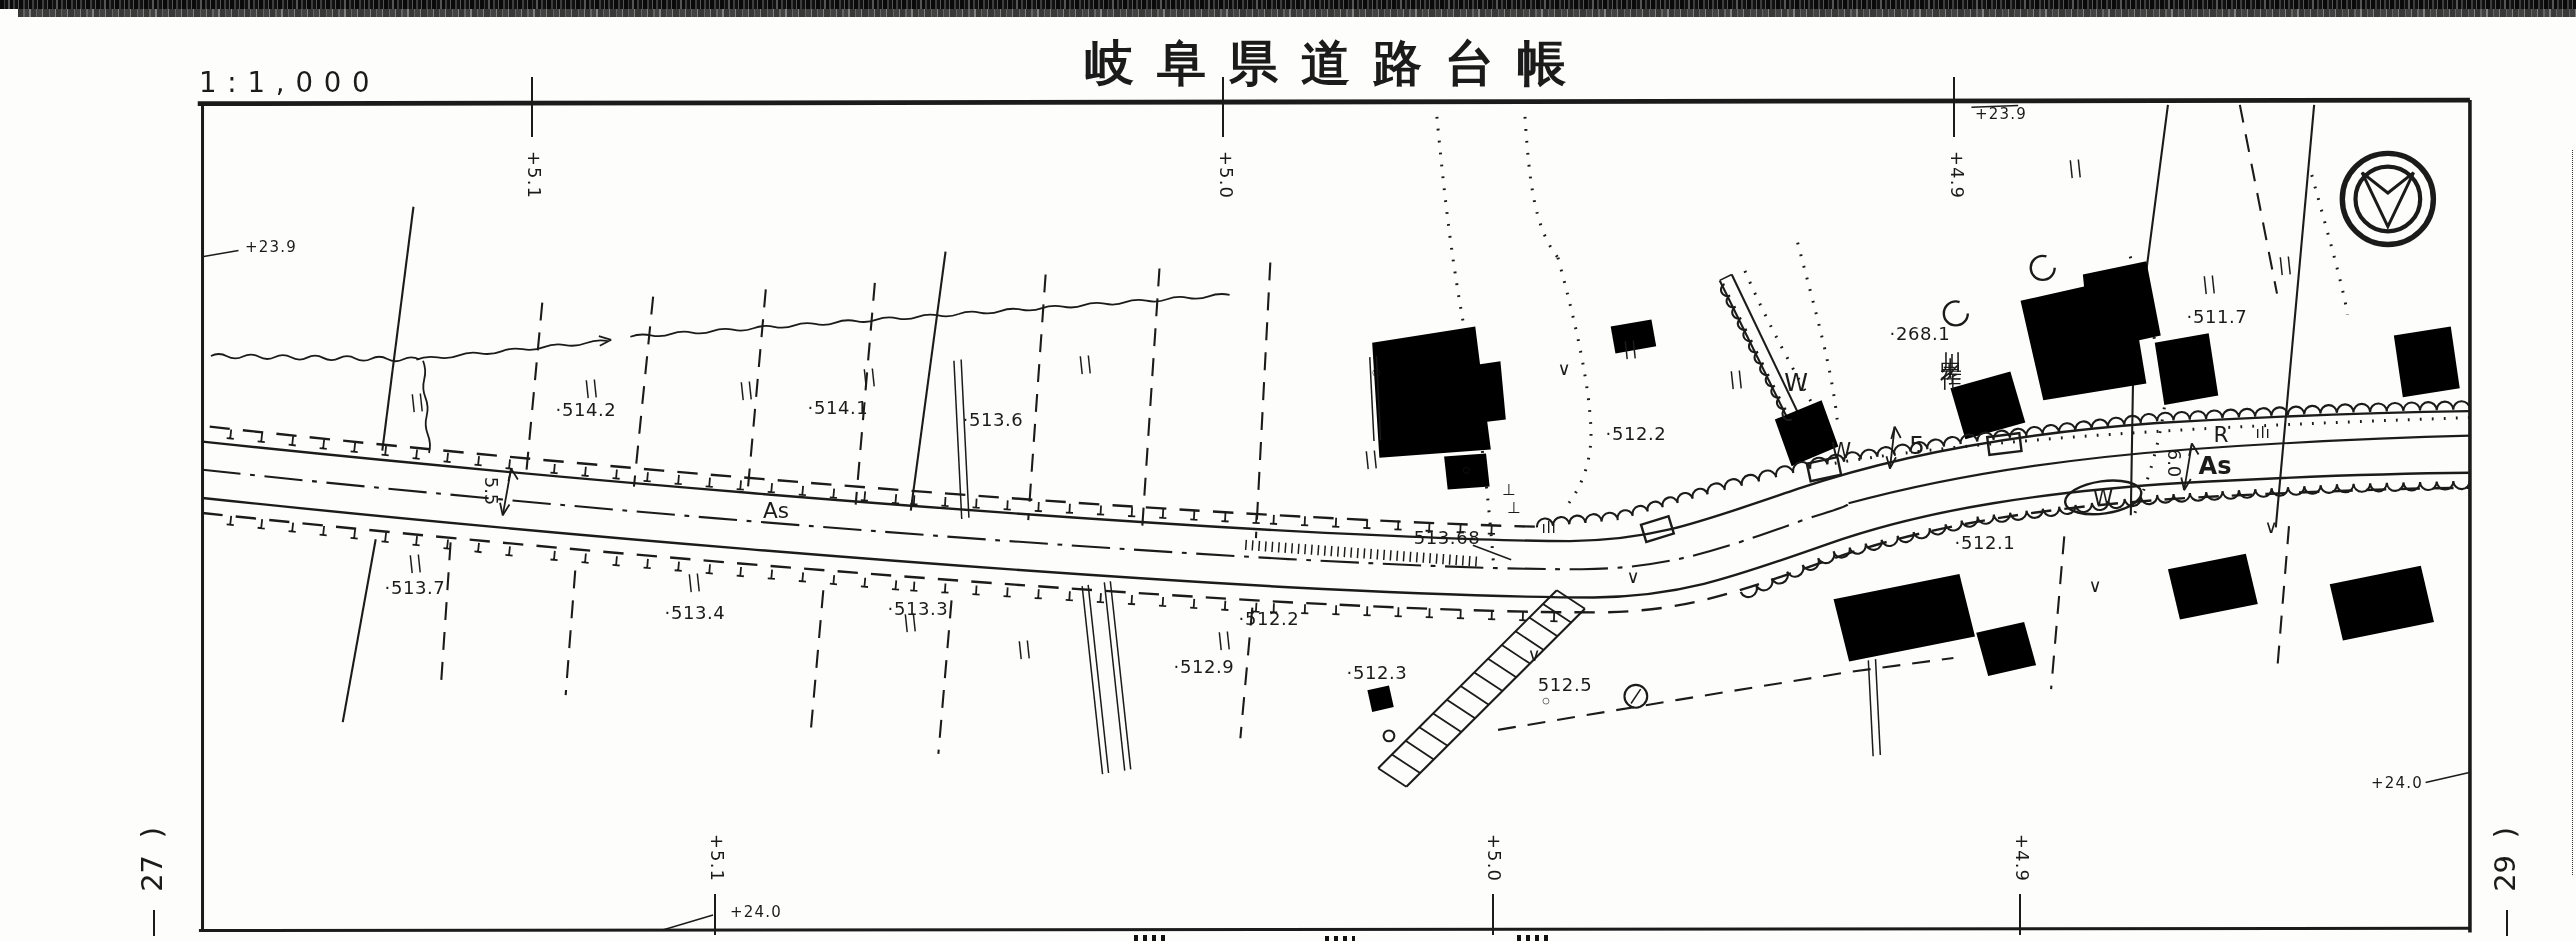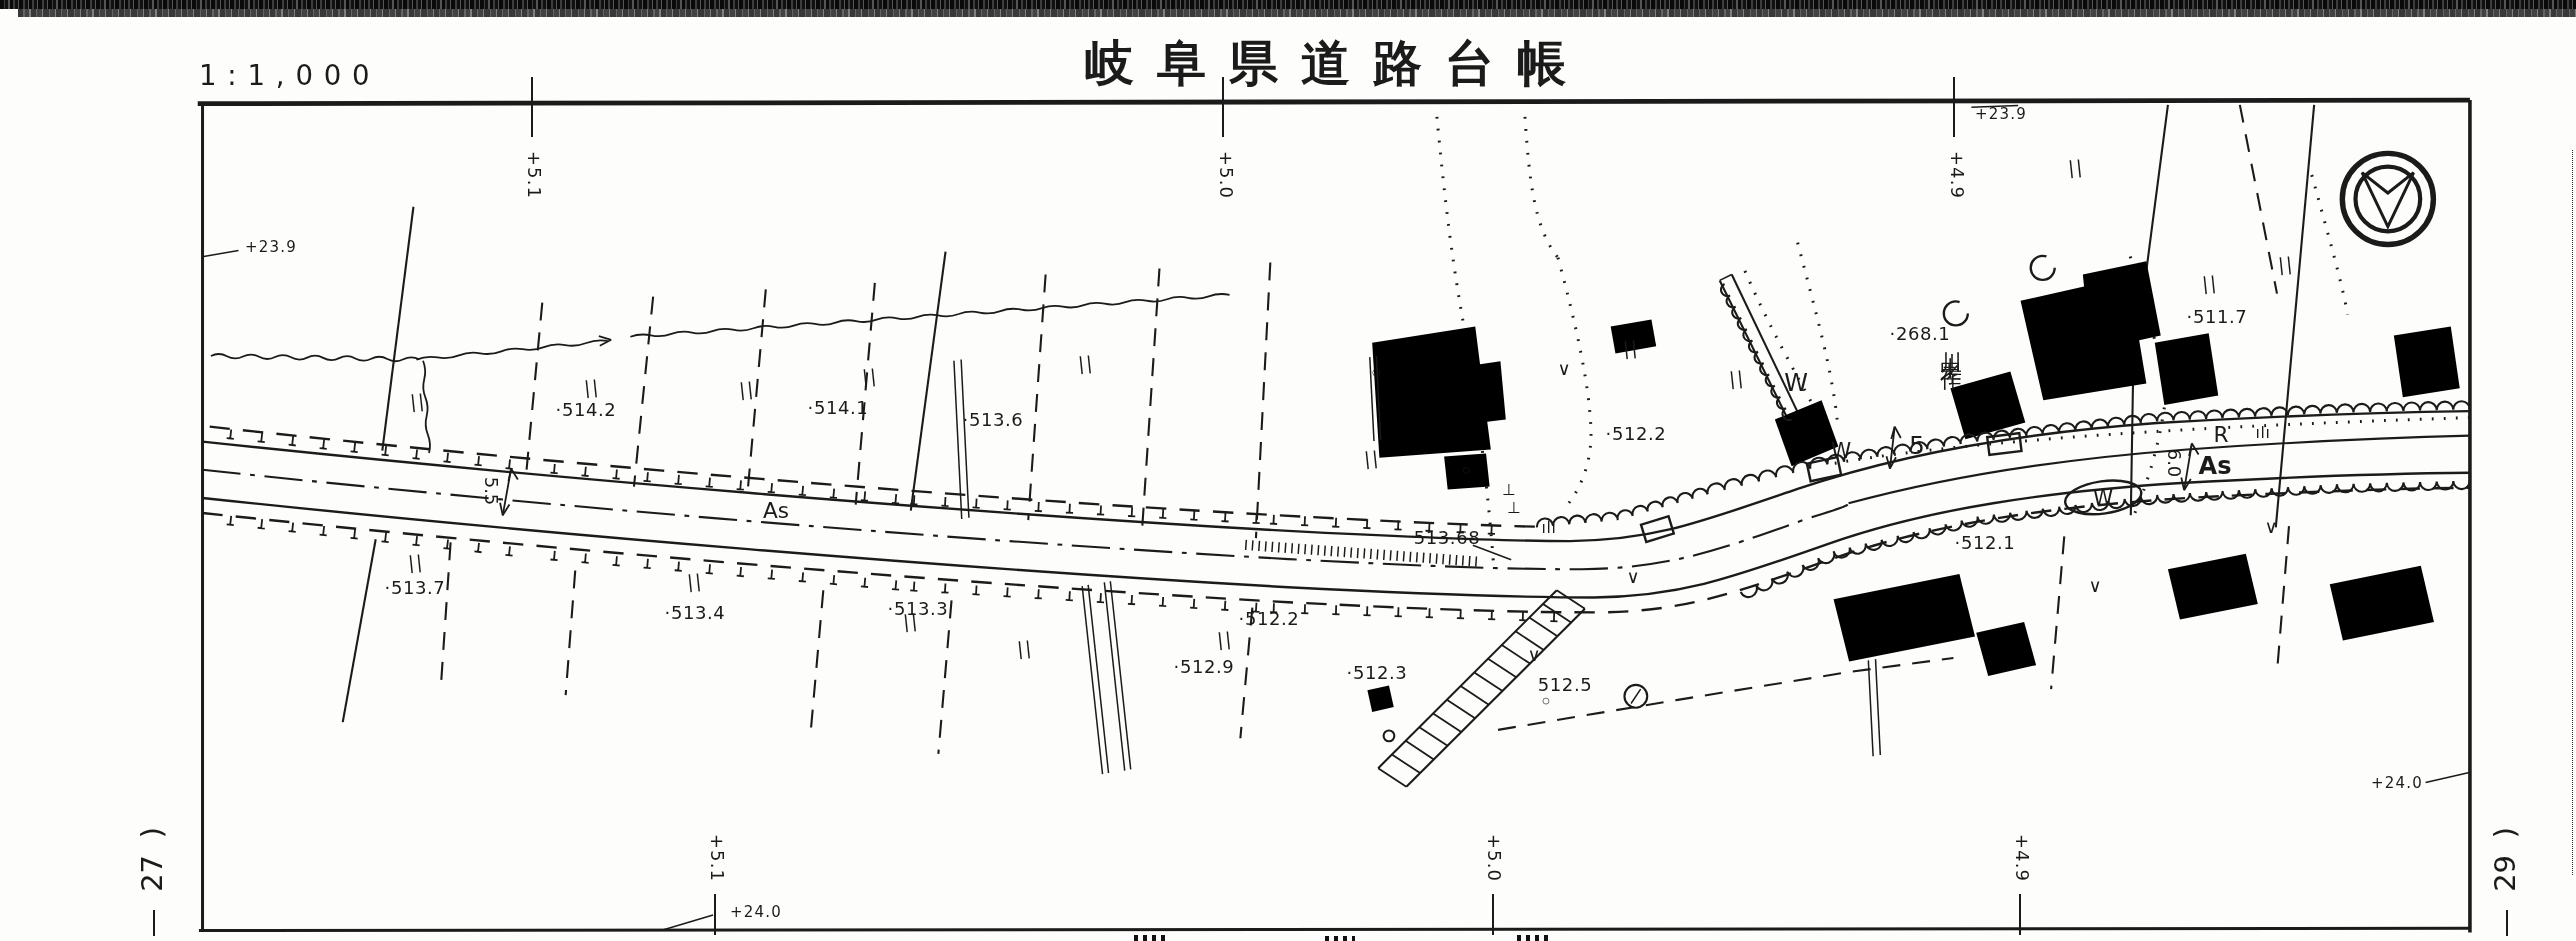--- a/index.html
+++ b/index.html
@@ -6,21 +6,21 @@
   #page{position:relative;width:2576px;height:942px;background:#fdfdfb;overflow:hidden;
         font-family:"DejaVu Sans","Liberation Sans",sans-serif;color:#1b1b1b;}
   
   #scan-top{position:absolute;left:0;top:0;width:2576px;height:9px;
     background:repeating-linear-gradient(90deg,#0a0a0a 0 3.6px,#3d3d3d 3.6px 5.4px,#111 5.4px 8.4px,#555 8.4px 9.6px);}
   #scan-top2{position:absolute;left:18px;top:9px;width:2558px;height:7.8px;opacity:.85;
     background:repeating-linear-gradient(90deg,#161616 0 5.4px,#4a4a4a 5.4px 6.6px,#222 6.6px 11.4px,#6a6a6a 11.4px 12.6px);}
   #scan-right{position:absolute;left:2572px;top:150px;height:725px;width:0;border-left:1.8px dotted #333;}
   
   .hdr{position:absolute;white-space:nowrap;}
-  #scale{left:199px;top:59px;font-size:27.6px;letter-spacing:10.8px;}
+  #scale{left:199px;top:66px;font-size:27.6px;letter-spacing:10.8px;}
   #title{left:1085px;top:31px;font-size:49px;letter-spacing:23px;font-weight:bold;}
   #route{left:2042px;top:52px;font-size:30px;letter-spacing:2.4px;}
   
   .corner{position:absolute;transform:translate(-50%,-50%);font-size:15px;letter-spacing:1.2px;white-space:nowrap;}
   
   .sheetref{position:absolute;transform-origin:0 0;transform:rotate(-90deg);font-size:29px;white-space:nowrap;}
   .sheetref span{margin:0 8.4px;}
   
   .spot{position:absolute;transform:translate(-50%,-50%);font-size:18px;letter-spacing:0.6px;white-space:nowrap;}
   .rl{position:absolute;transform:translate(-50%,-50%);white-space:nowrap;font-size:20.4px;}

